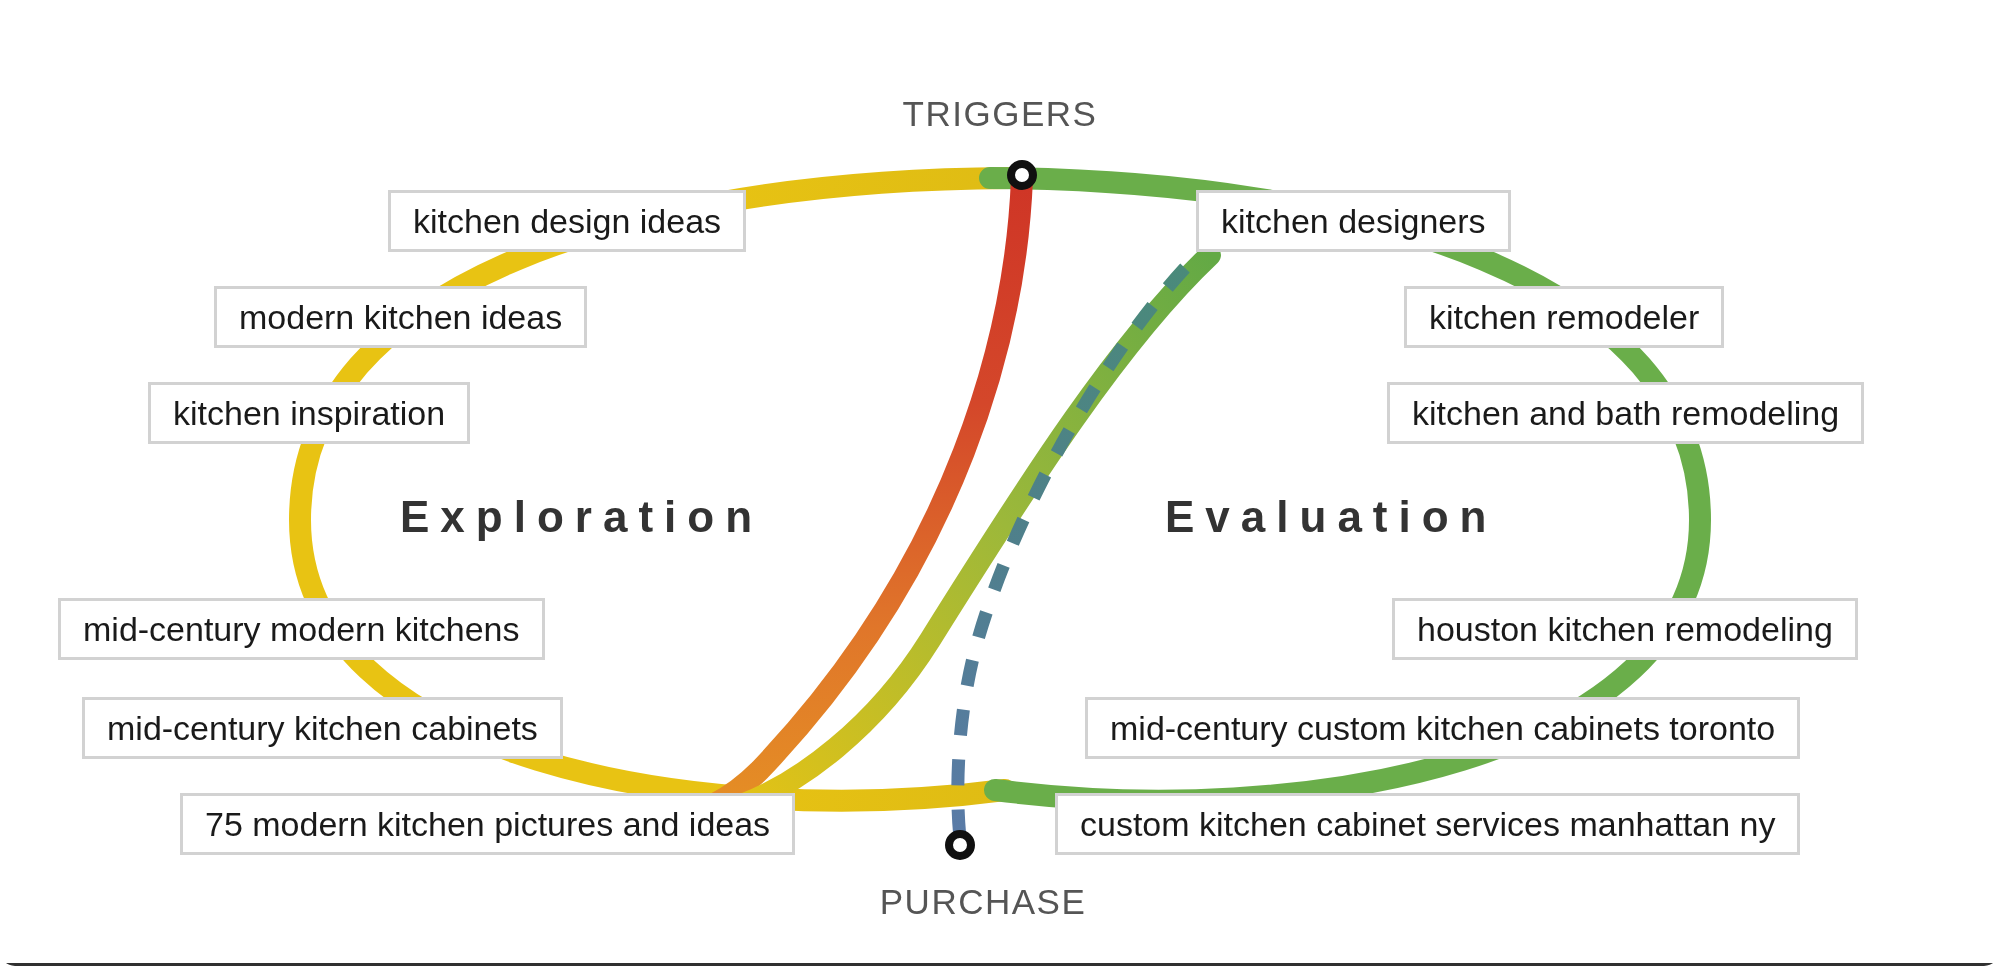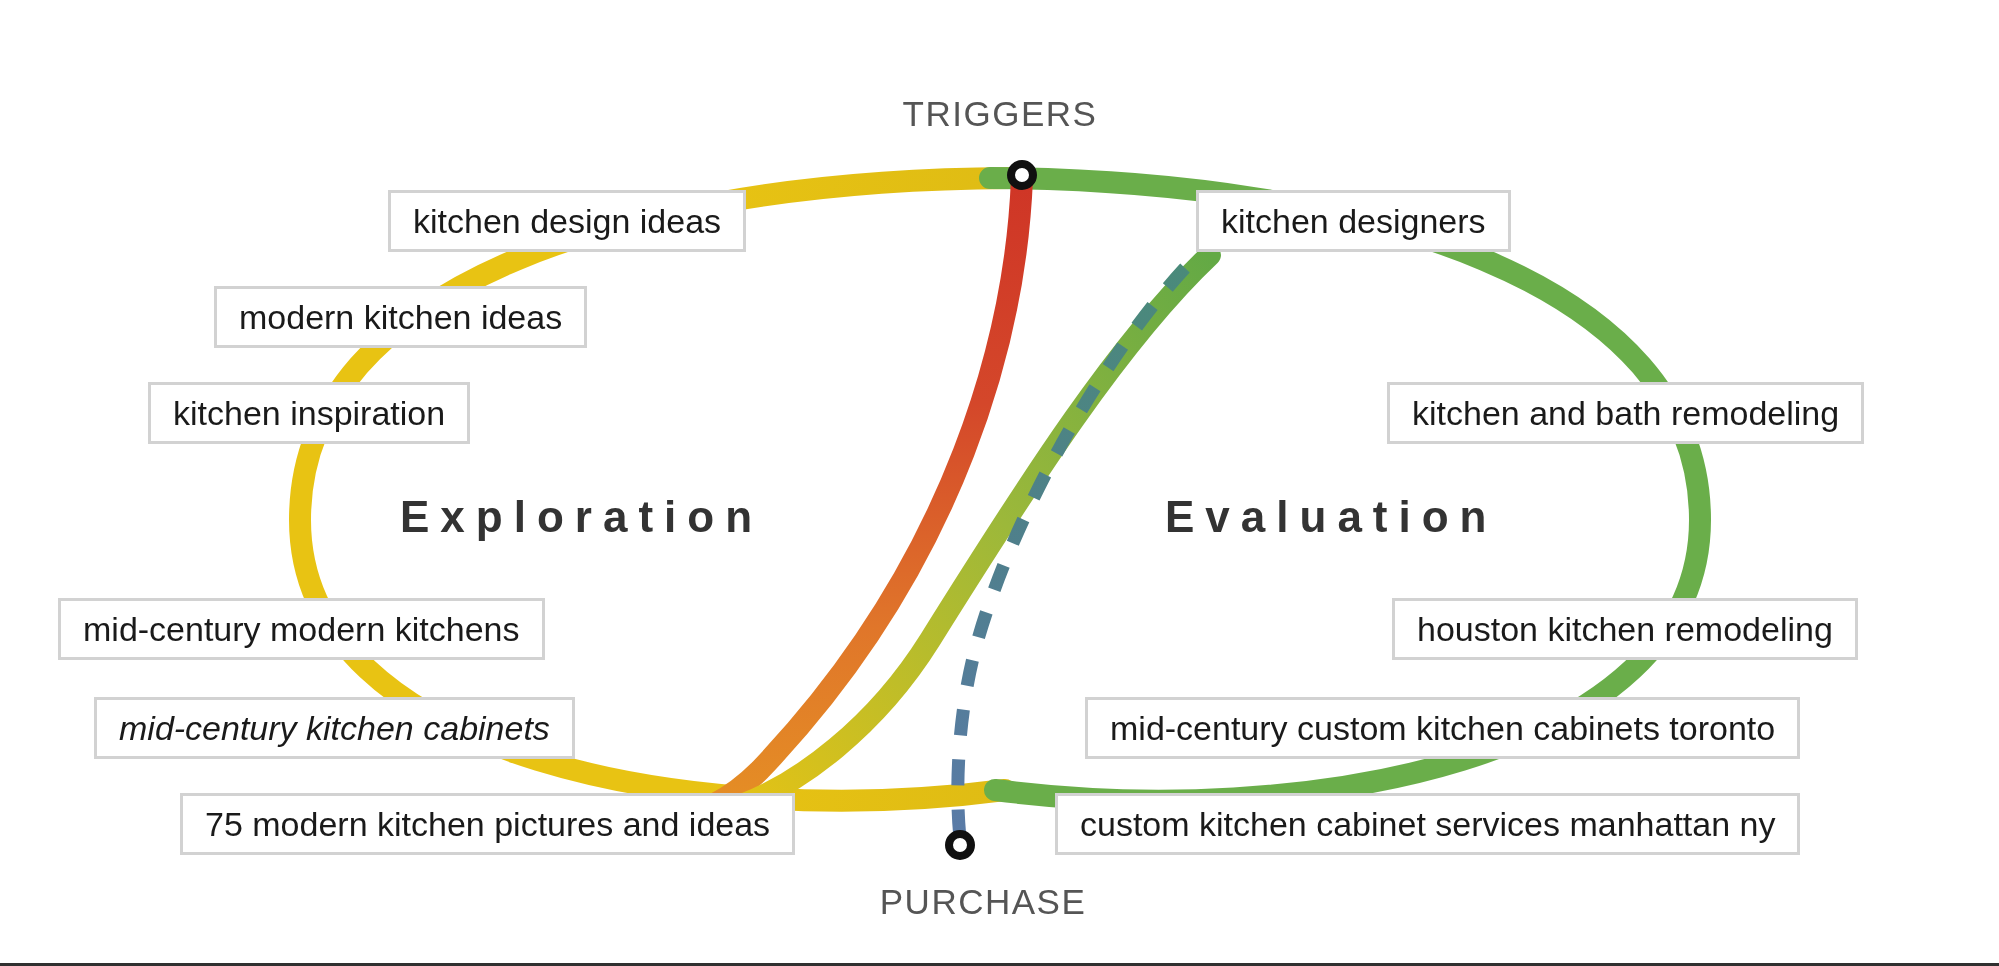--- a/index.html
+++ b/index.html
@@ -9,20 +9,21 @@
   }
   body {
     font-family: "Liberation Sans", sans-serif;
   }
   #stage {
     position: relative;
     width: 1999px;
     height: 966px;
     background: #ffffff;
     overflow: hidden;
+    border-radius: 15px;
   }
 
   
   #curves {
     position: absolute;
     left: 0;
     top: 0;
     width: 1999px;
     height: 966px;
     z-index: 1;
@@ -164,26 +165,27 @@
   <div class="phase-title" style="left:1165px; top:492px;">Evaluation</div>
 
   <div class="query-box" style="left:388px; top:190px;">kitchen design ideas</div>
 
   <div class="query-box" style="left:184px; top:286px;margin-left:30px;">modern kitchen ideas</div>
 
   <div class="query-box" style="left:148px; top:382px;">kitchen inspiration</div>
 
   <div class="query-box" style="left:58px; top:598px;">mid-century modern kitchens</div>
 
-  <div class="query-box" style="left:94px; top:697px;font-style:italic;">mid-century kitchen cabinets</div>
+  <div class="query-box" style="left:82px; top:697px;">mid-century kitchen cabinets</div>
 
   <div class="query-box" style="left:180px; top:793px;">75 modern kitchen pictures and ideas</div>
 
   <div class="query-box" style="left:1196px; top:190px;">kitchen designers</div>
 
+  <div class="query-box" style="left:1404px; top:286px;">kitchen remodeler</div>
 
   <div class="query-box" style="left:1387px; top:382px;">kitchen and bath remodeling</div>
 
   <div class="query-box" style="left:1392px; top:598px;">houston kitchen remodeling</div>
 
   <div class="query-box" style="left:1085px; top:697px;">mid-century custom kitchen cabinets toronto</div>
 
   <div class="query-box" style="left:1055px; top:793px;">custom kitchen cabinet services manhattan ny</div>
 
   <div id="bottom-rule"></div>

